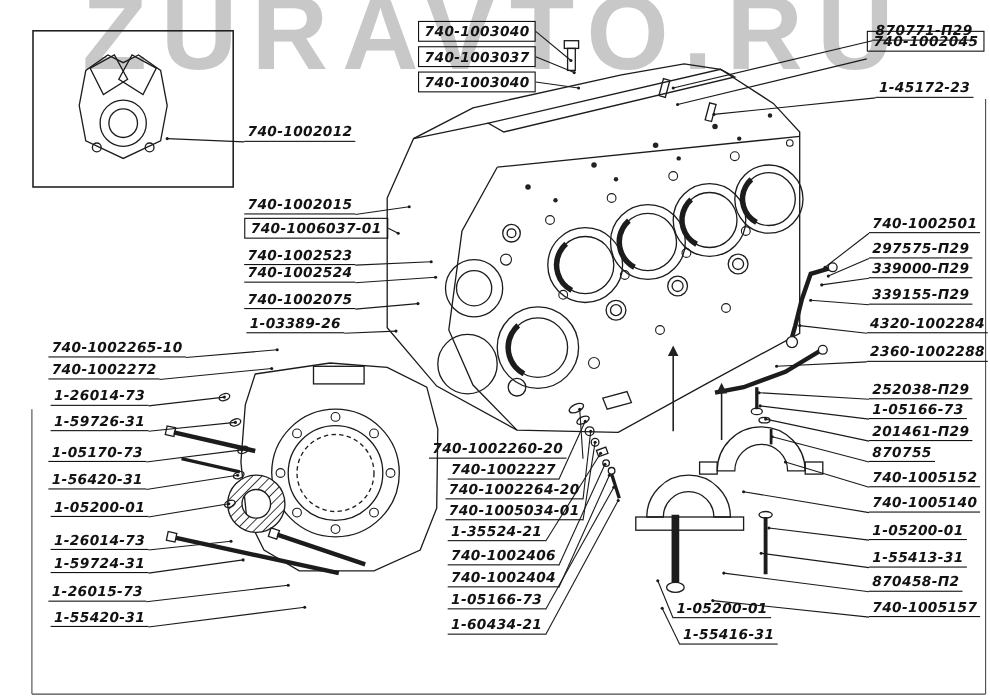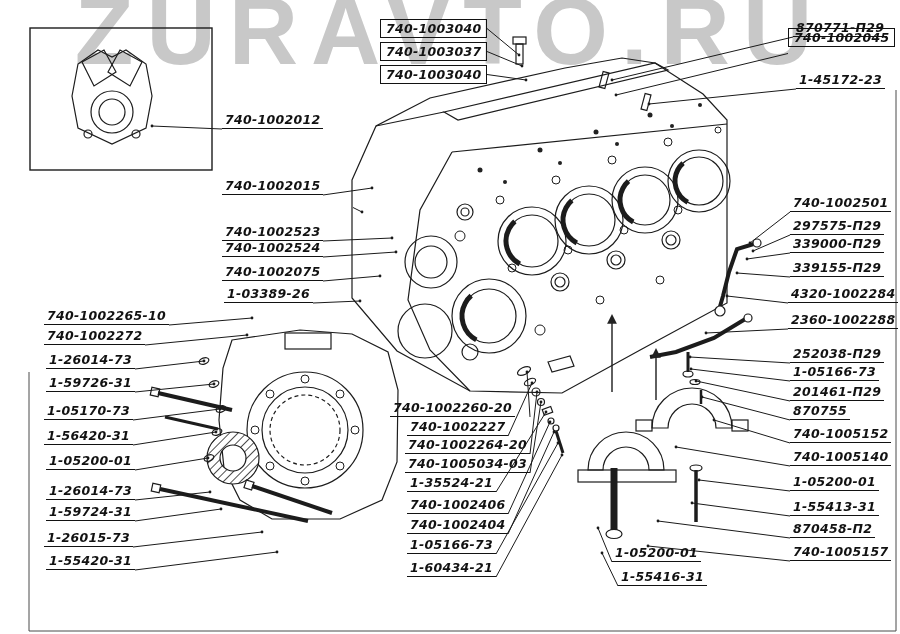--- a/index.html
+++ b/index.html
@@ -314,20 +314,21 @@
     </svg>
 
 <div class="part-label boxed" style="left: 380px; top: 19px;">740-1003040</div>
     <div class="part-label boxed" style="left: 380px; top: 42px;">740-1003037</div>
     <div class="part-label boxed" style="left: 380px; top: 65px;">740-1003040</div>
     <div class="part-label" style="left: 793px; top: 20px;">870771-П29</div>
     <div class="part-label boxed" style="left: 788px; top: 28px;">740-1002045</div>
     <div class="part-label" style="left: 796px; top: 72px;">1-45172-23</div>
     <div class="part-label" style="left: 222px; top: 112px;">740-1002012</div>
     <div class="part-label" style="left: 222px; top: 178px;">740-1002015</div>
+    <div class="part-label boxed" style="left: 222px; top: 198px;">740-1006037-01</div>
     <div class="part-label" style="left: 222px; top: 224px;">740-1002523</div>
     <div class="part-label" style="left: 222px; top: 240px;">740-1002524</div>
     <div class="part-label" style="left: 222px; top: 264px;">740-1002075</div>
     <div class="part-label" style="left: 224px; top: 286px;">1-03389-26</div>
     <div class="part-label" style="left: 44px; top: 308px; text-align: right;">740-1002265-10</div>
     <div class="part-label" style="left: 44px; top: 328px;">740-1002272</div>
     <div class="part-label" style="left: 46px; top: 352px;">1-26014-73</div>
     <div class="part-label" style="left: 46px; top: 375px;">1-59726-31</div>
     <div class="part-label" style="left: 44px; top: 403px;">1-05170-73</div>
     <div class="part-label" style="left: 44px; top: 428px;">1-56420-31</div>
@@ -348,21 +349,21 @@
     <div class="part-label" style="left: 790px; top: 403px;">870755</div>
     <div class="part-label" style="left: 790px; top: 426px;">740-1005152</div>
     <div class="part-label" style="left: 790px; top: 449px;">740-1005140</div>
     <div class="part-label" style="left: 790px; top: 474px;">1-05200-01</div>
     <div class="part-label" style="left: 790px; top: 499px;">1-55413-31</div>
     <div class="part-label" style="left: 790px; top: 521px;">870458-П2</div>
     <div class="part-label" style="left: 790px; top: 544px;">740-1005157</div>
     <div class="part-label" style="left: 390px; top: 400px;">740-1002260-20</div>
     <div class="part-label" style="left: 407px; top: 419px;">740-1002227</div>
     <div class="part-label" style="left: 405px; top: 437px;">740-1002264-20</div>
-    <div class="part-label" style="left: 405px; top: 456px;">740-1005034-03</div>
+    <div class="part-label" style="left: 405px; top: 456px;">740-1005034-01</div>
     <div class="part-label" style="left: 407px; top: 475px;">1-35524-21</div>
     <div class="part-label" style="left: 407px; top: 497px;">740-1002406</div>
     <div class="part-label" style="left: 407px; top: 517px;">740-1002404</div>
     <div class="part-label" style="left: 407px; top: 537px;">1-05166-73</div>
     <div class="part-label" style="left: 407px; top: 560px;">1-60434-21</div>
     <div class="part-label" style="left: 612px; top: 545px;">1-05200-01</div>
     <div class="part-label" style="left: 618px; top: 569px;">1-55416-31</div>
   </div>
 
 </body></html>

